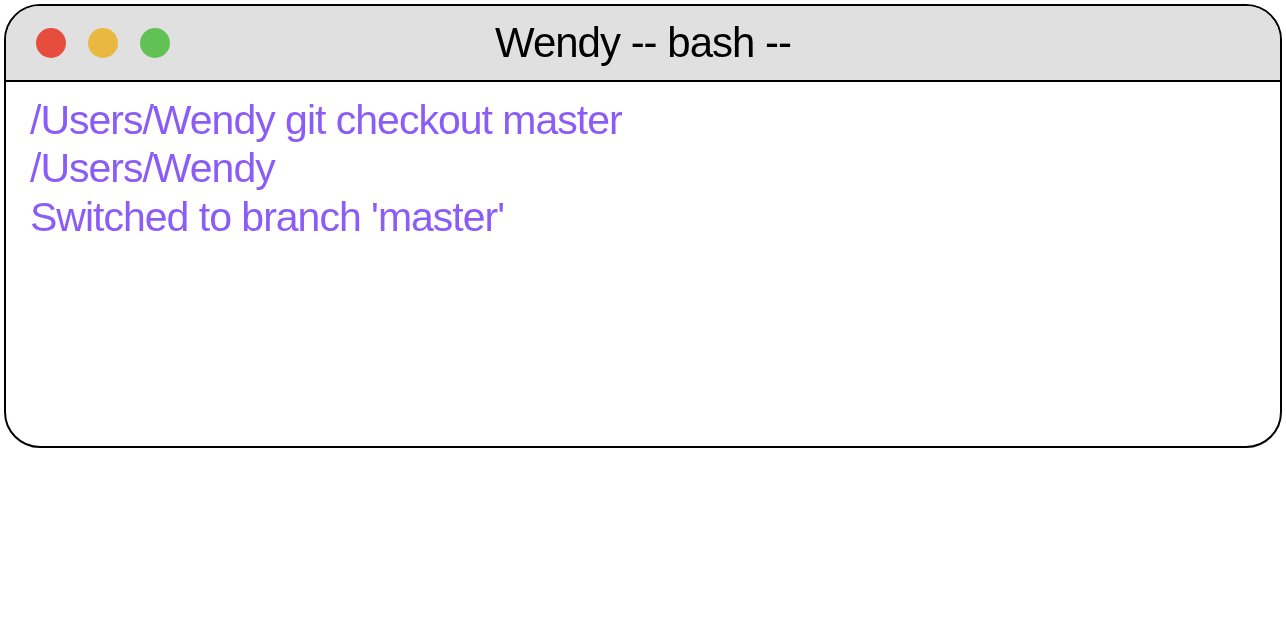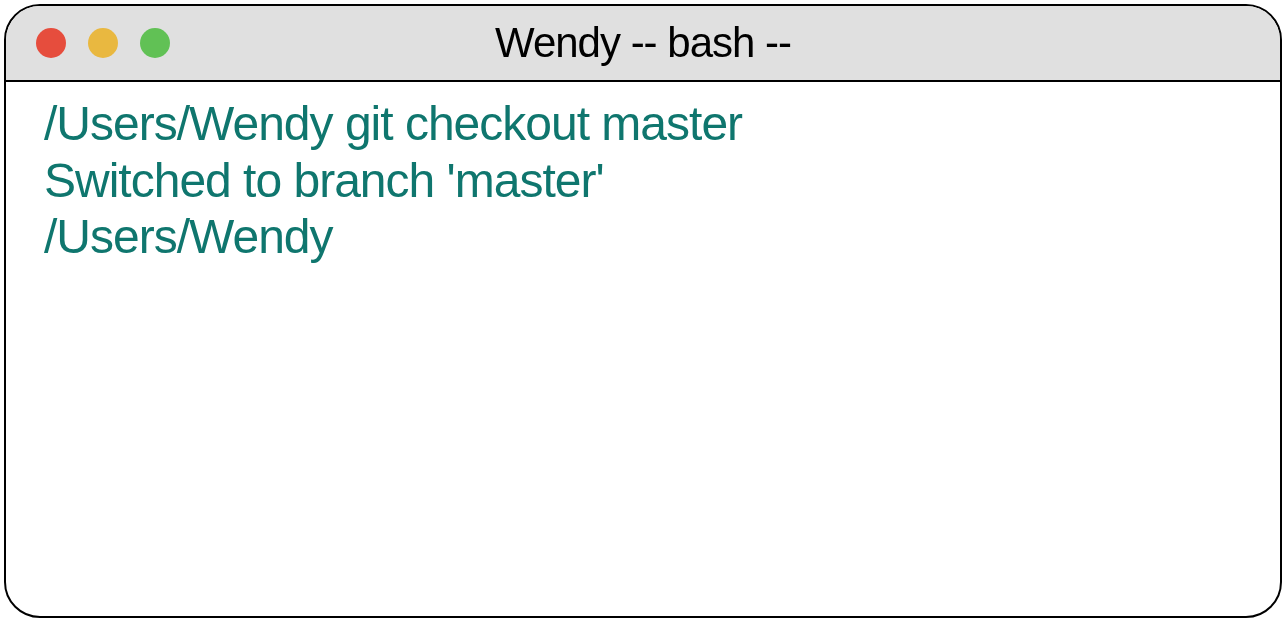--- a/index.html
+++ b/index.html
@@ -9,21 +9,21 @@
     }
     body {
       font-family: 'Helvetica Neue', Arial, sans-serif;
       background: #ffffff;
       padding: 0;
       width: 1286px;
       height: 622px;
     }
     .terminal-window {
       width: 1278px;
-      height: 614px;
+      height: 444px;
       margin: 4px;
       border: 2px solid #000;
       border-radius: 36px;
       overflow: hidden;
       background: #fff;
     }
     .title-bar {
       height: 76px;
       background: #e0e0e0;
       border-bottom: 2px solid #000;
@@ -50,43 +50,43 @@
     .window-title {
       flex: 1;
       text-align: center;
       font-size: 42px;
       font-weight: 400;
       font-stretch: condensed;
       letter-spacing: -1px;
       font-family: 'Arial Narrow', 'Helvetica Neue Condensed', sans-serif;
     }
     .terminal-body {
-      padding: 14px 38px;
-      font-size: 48px;
+      padding: 14px 24px;
+      font-size: 41px;
       line-height: 1.18;
       font-weight: 300;
       letter-spacing: -1px;
       font-family: 'Arial Narrow', 'Helvetica Neue Condensed', sans-serif;
       font-stretch: condensed;
-      color: #0f766e;
+      color: #8b5cf6;
     }
     .term-line {
       white-space: pre;
     }
   </style>
 </head>
 <body>
 
 <div class="terminal-window">
   <div class="title-bar">
     <div class="traffic-lights">
       <div class="traffic-light red"></div>
       <div class="traffic-light yellow"></div>
       <div class="traffic-light green"></div>
     </div>
     <div class="window-title">Wendy -- bash --</div>
   </div>
   <div class="terminal-body">
     <div class="term-line">/Users/Wendy git checkout master</div>
+    <div class="term-line">/Users/Wendy</div>
     <div class="term-line">Switched to branch 'master'</div>
-    <div class="term-line">/Users/Wendy</div>
   </div>
 </div>
 
 </body></html>

